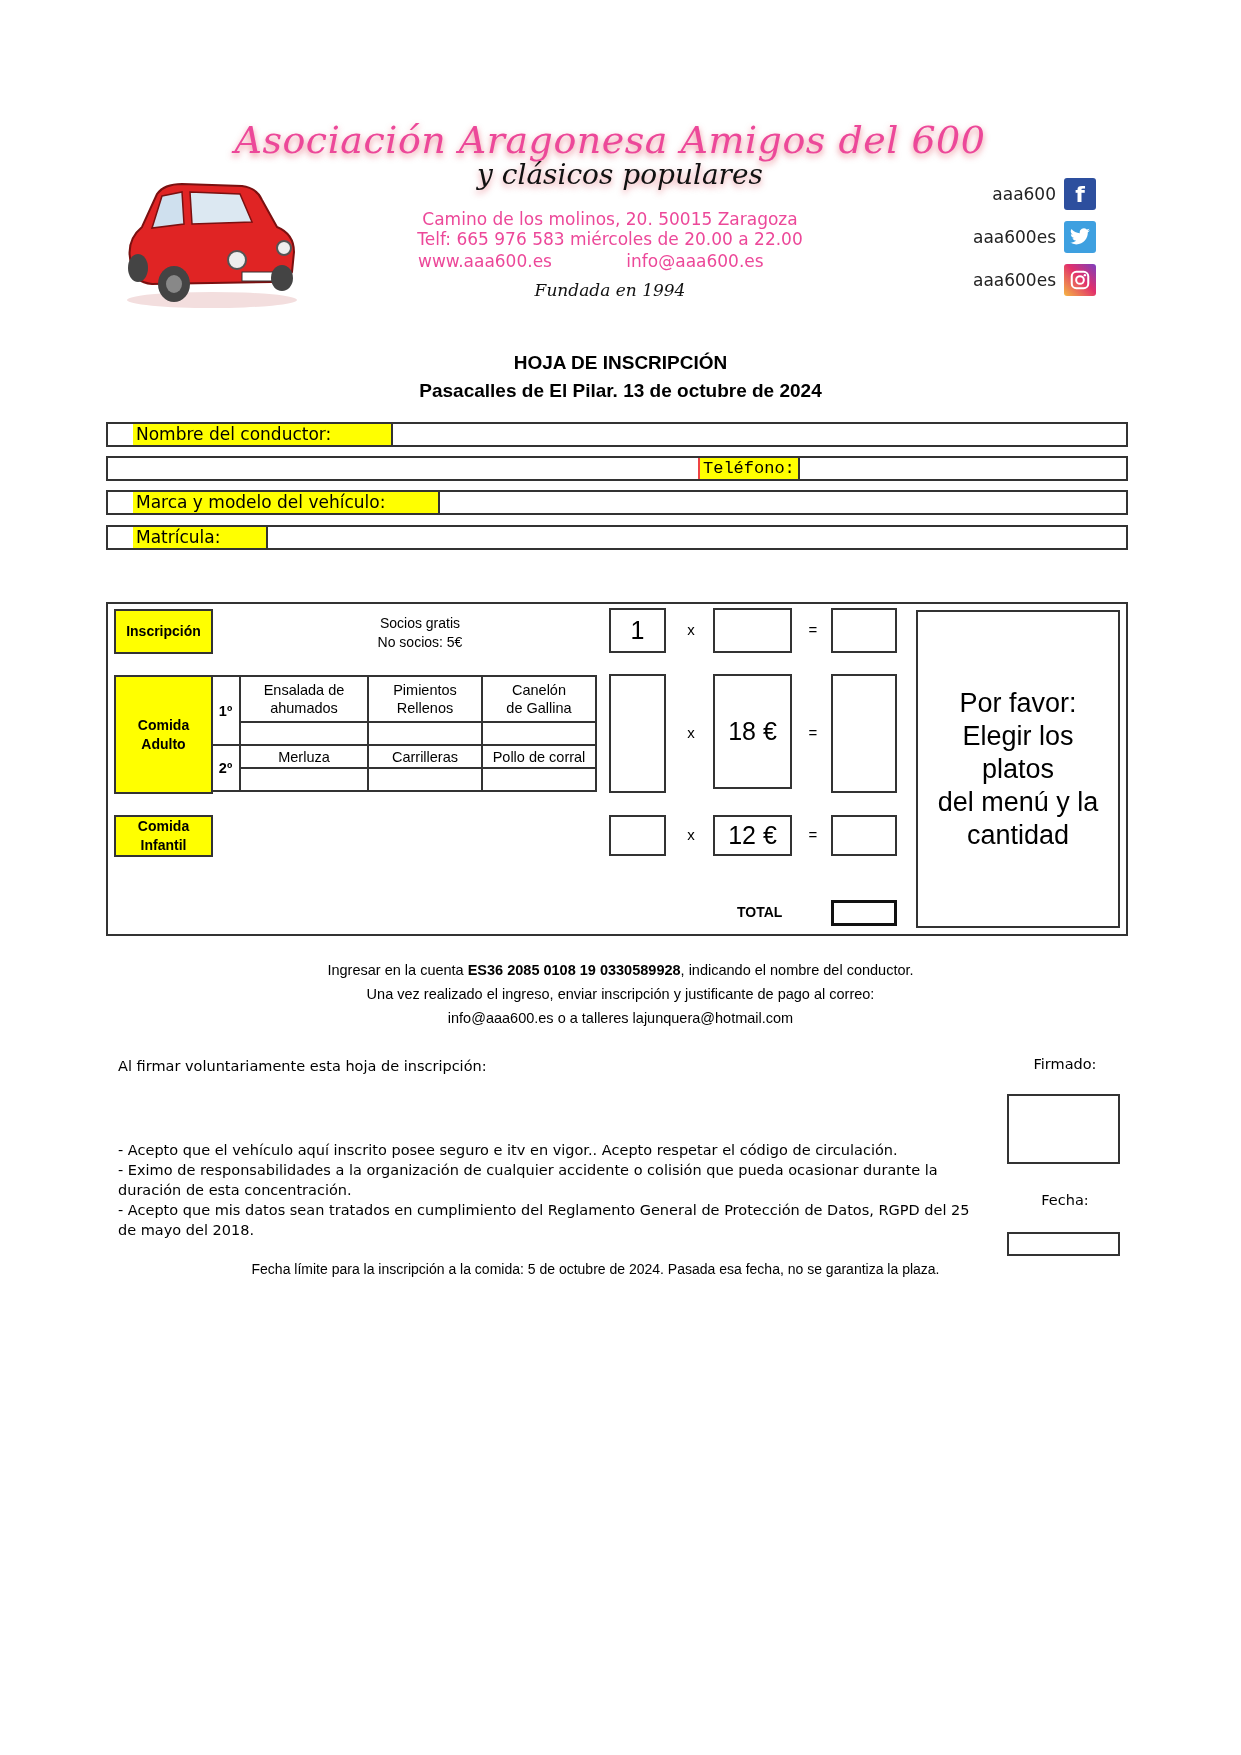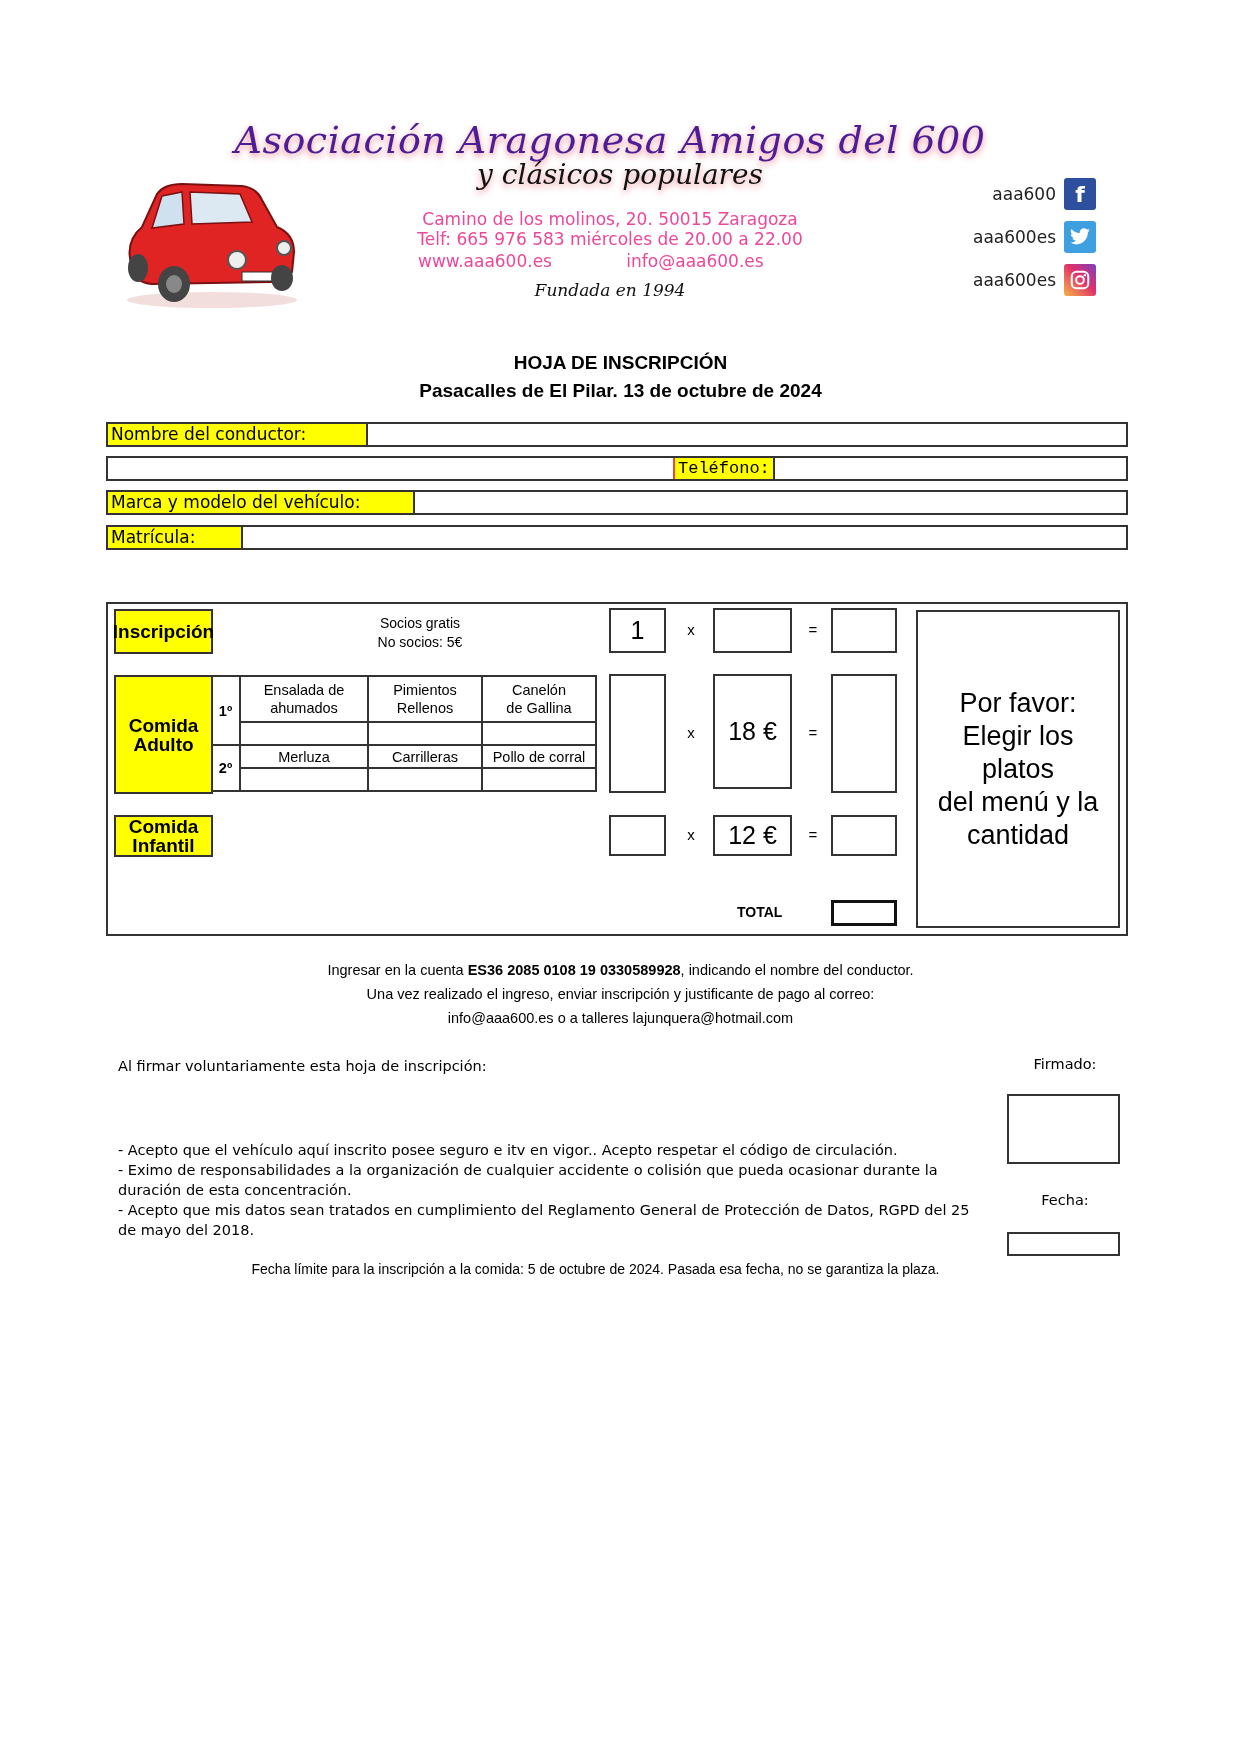--- a/index.html
+++ b/index.html
@@ -1,42 +1,42 @@
 <!DOCTYPE html>
 <html><head>
 <meta charset="utf-8">
 <style>
   html, body { margin: 0; padding: 0; background: #fff; }
   body { width: 1241px; height: 1755px; position: relative; overflow: hidden; font-family: "Liberation Sans", sans-serif; color: #000; }
   .abs { position: absolute; }
 
   
-  .logo-title { left: 125px; top: 118px; width: 970px; text-align: center; font-family: "DejaVu Serif", serif; font-style: italic; font-size: 38px; letter-spacing: 0.5px; color: #4c1d95; text-shadow: 0 3px 6px rgba(220,40,60,0.55); white-space: nowrap; }
+  .logo-title { left: 125px; top: 118px; width: 970px; text-align: center; font-family: "DejaVu Serif", serif; font-style: italic; font-size: 38px; letter-spacing: 0.5px; color: #ec4899; text-shadow: 0 3px 6px rgba(220,40,60,0.55); white-space: nowrap; }
   .logo-sub { left: 380px; top: 158px; width: 480px; text-align: center; font-family: "DejaVu Serif", serif; font-style: italic; font-size: 28px; color: #111; text-shadow: 0 3px 6px rgba(220,40,60,0.5); }
   .logo-line { text-align: center; font-family: "DejaVu Sans", sans-serif; font-size: 17px; color: #ec4899; white-space: nowrap; }
   .logo-founded { font-family: "DejaVu Serif", serif; font-style: italic; font-size: 17px; color: #111; text-align: center; }
   .social { right: 0; display: flex; align-items: center; justify-content: flex-end; gap: 8px; font-family: "DejaVu Sans", sans-serif; font-size: 17px; color: #222; }
   .soc-icon { width: 32px; height: 32px; border-radius: 3px; color: #fff; font-weight: bold; display: flex; align-items: center; justify-content: center; font-size: 22px; }
   .fb { background: #2d4f9e; }
   .tw { background: #3ea0e0; }
   .ig { background: linear-gradient(45deg, #f5b642, #e1306c 55%, #7b3fbf); }
 
   
   .title1 { left: 0; width: 1241px; top: 352px; text-align: center; font-weight: bold; font-size: 19px; }
   .title2 { left: 0; width: 1241px; top: 380px; text-align: center; font-weight: bold; font-size: 19px; }
 
   
-  .frow { left: 106px; width: 1022px; height: 25px; border: 2px solid #333; box-sizing: border-box; display: flex; }
+  .frow { left: 106px; width: 1022px; height: 25px; border: 2px solid #333; box-sizing: border-box; display: flex; padding-left: 25px; }
   .flabel { background: #ffff00; font-family: "DejaVu Sans", sans-serif; font-size: 17px; line-height: 21px; padding-left: 3px; border-right: 2px solid #333; box-sizing: border-box; white-space: nowrap; }
   .ffield { flex: 1; border: none; outline: none; background: #fff; font-size: 16px; padding: 0 4px; }
   .flabel.mid { border-left: 2px solid #ef4444; font-family: Liberation Mono, monospace; }
 
   
   .frame { left: 106px; top: 602px; width: 1022px; height: 334px; border: 2px solid #333; box-sizing: border-box; }
-  .ybox { background: #ffff00; border: 2px solid #333; box-sizing: border-box; font-weight: bold; font-size: 19px; display: flex; align-items: center; justify-content: center; text-align: left; line-height: 19px; }
+  .ybox { background: #ffff00; border: 2px solid #333; box-sizing: border-box; font-weight: bold; font-size: 14px; display: flex; align-items: center; justify-content: center; text-align: left; line-height: 19px; }
   .note { font-size: 14px; text-align: center; line-height: 19px; }
   .cell { border: 2px solid #333; box-sizing: border-box; display: flex; align-items: center; justify-content: center; text-align: center; font-size: 25px; }
   .op { font-size: 15px; text-align: center; width: 20px; }
   .menu { border-collapse: collapse; position: absolute; left: 212px; top: 675px; }
   .menu td { border: 2px solid #333; text-align: center; font-size: 14.5px; padding: 0; line-height: 18px; }
   .course { font-weight: bold; font-size: 16px; }
   .dish-input { width: 100%; height: 100%; border: none; outline: none; background: transparent; }
   .pleasebox { left: 916px; top: 610px; width: 204px; height: 318px; border: 2px solid #333; box-sizing: border-box; font-size: 27px; line-height: 33px; text-align: center; display: flex; align-items: center; justify-content: center; }
   .total-label { font-weight: bold; font-size: 14px; }
   .total-box { border: 3px solid #111; box-sizing: border-box; }

